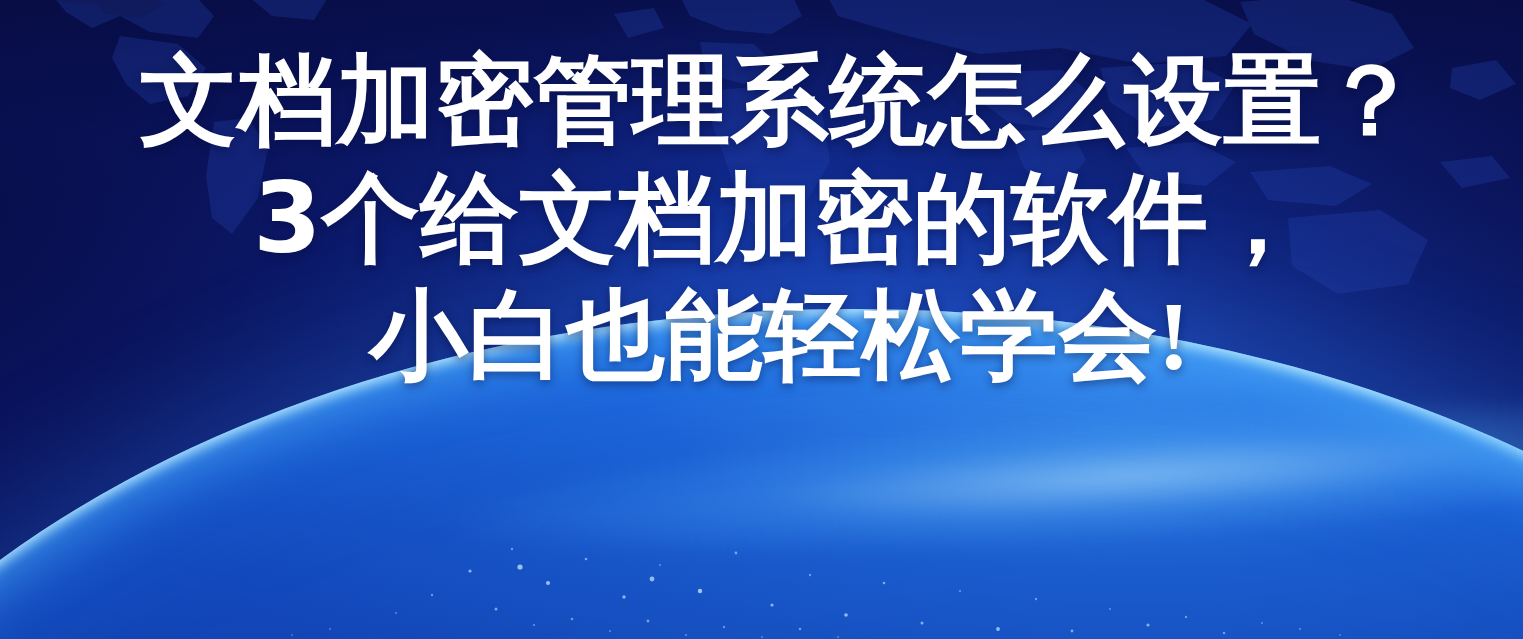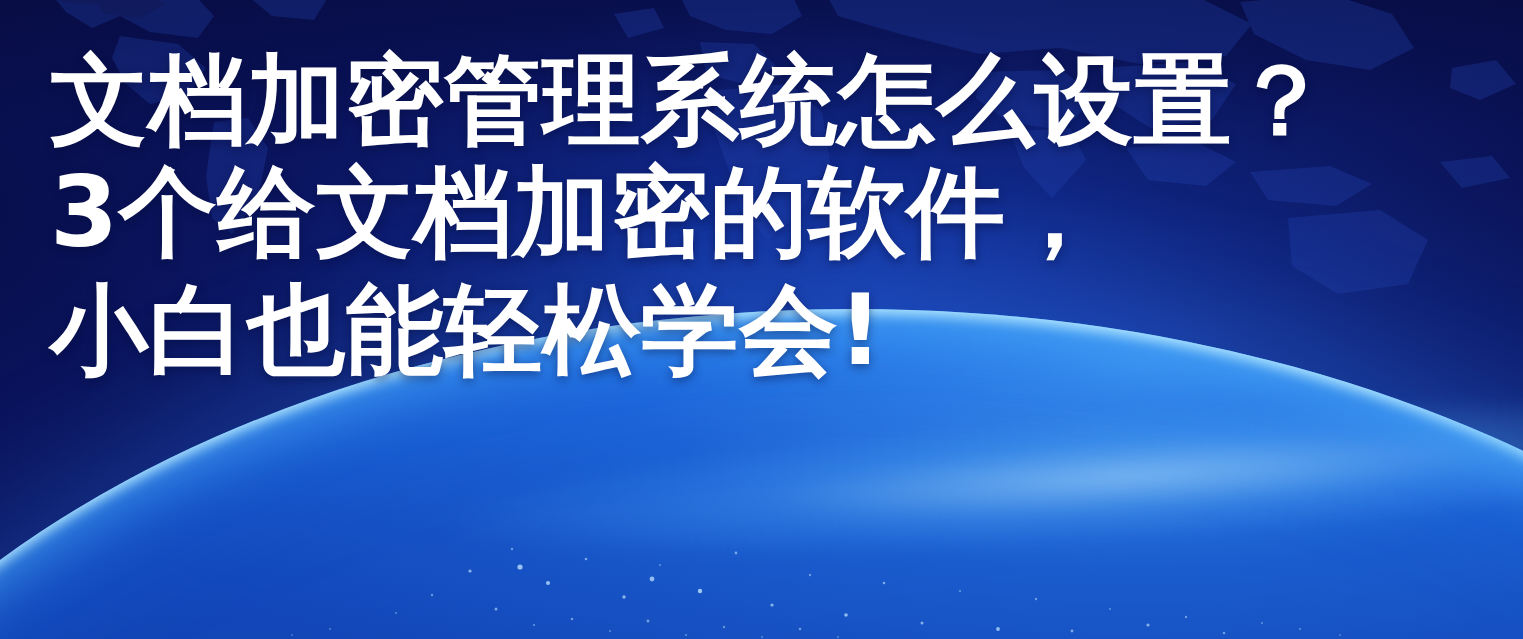--- a/index.html
+++ b/index.html
@@ -107,24 +107,25 @@
     width: 1460px;
     z-index: 6;
   }
   .hl-line {
     color: #ffffff;
     font-weight: 700;
     letter-spacing: 0.5px;
     white-space: nowrap;
     text-shadow: 0 3px 10px rgba(4,10,55,0.45);
     font-family: "DejaVu Sans", "Liberation Sans", sans-serif;
+    text-align: center;
   }
   .hl-line.l1 { font-size: 98px; line-height: 112px; }
-  .hl-line.l2 { font-size: 98px; line-height: 112px; }
-  .hl-line.l3 { font-size: 98px; line-height: 112px; margin-top: 6px; }
+  .hl-line.l2 { font-size: 98px; line-height: 112px; margin-top: 6px; }
+  .hl-line.l3 { font-size: 98px; line-height: 112px; margin-top: 6px; font-family: Liberation Serif, serif; }
 
   
   .pill {
     position: absolute;
     left: 418px;
     top: 483px;
     width: 746px;
     height: 100px;
     border-radius: 50px;
     background: linear-gradient(100deg, #e6ecfb 0%, #e2e4fa 38%, #dcd9f9 68%, #d7d3f8 100%);

